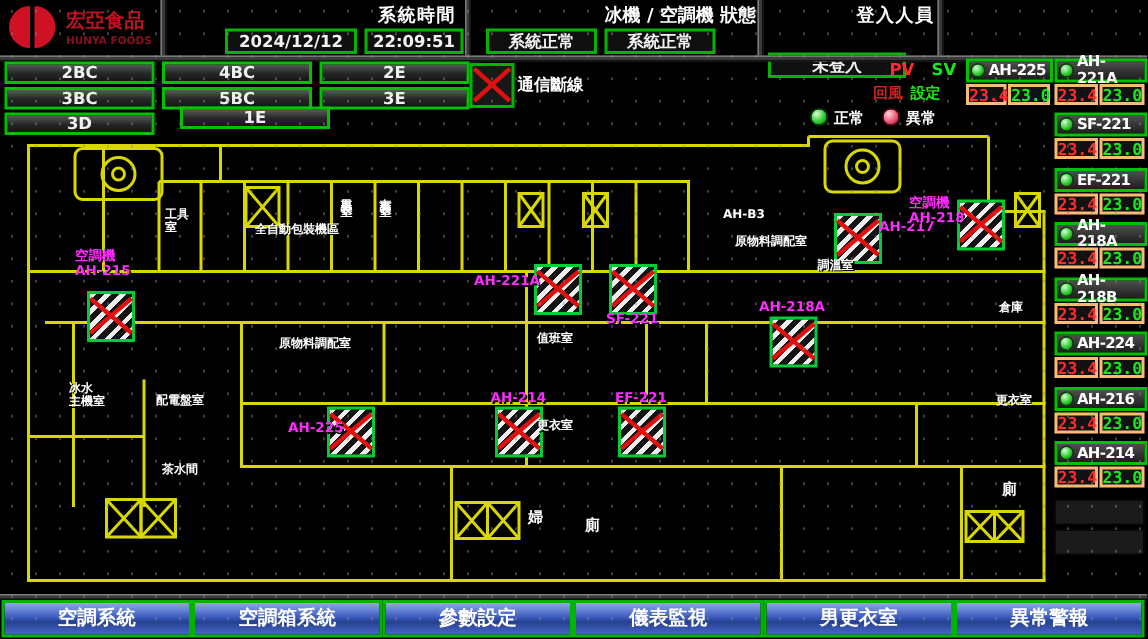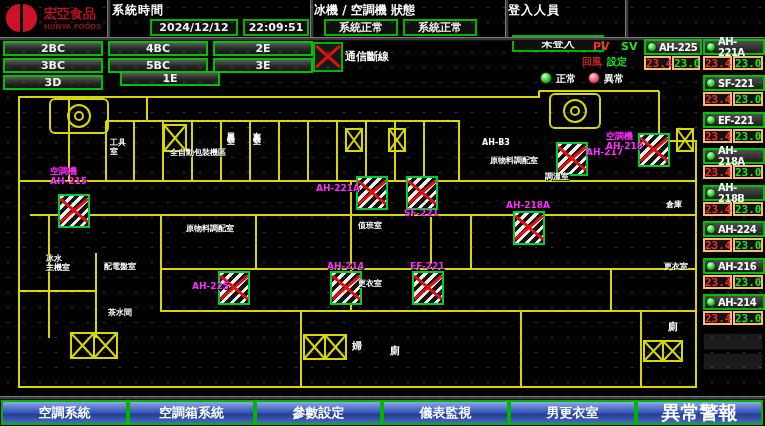--- a/index.html
+++ b/index.html
@@ -4,21 +4,21 @@
 <style>
   html,body{margin:0;padding:0;background:#000;}
   body{width:765px;height:426px;position:relative;overflow:hidden;
        font-family:"DejaVu Sans","Liberation Sans",sans-serif;color:#fff;}
   body::after{content:"";position:absolute;inset:0;pointer-events:none;z-index:40;
        background-image:radial-gradient(#8a8a8a 0.8px,transparent 1px);
        background-size:16px 15px;opacity:.45;}
   .abs{position:absolute;}
   .groove{background:#3a3a3a;border-top:1px solid #7a7a7a;border-bottom:1px solid #111;}
   .vgroove{background:#3a3a3a;border-left:1px solid #7a7a7a;border-right:1px solid #111;}
-  .hlabel{font-size:12px;font-weight:bold;text-align:left;letter-spacing:1px;}
+  .hlabel{font-size:12px;font-weight:bold;text-align:right;letter-spacing:1px;}
   .disp{background:#101010;border:2px solid #00b400;text-align:center;
         font-size:11px;font-weight:bold;color:#f2f2f2;line-height:13px;}
   .btn-dark{background:linear-gradient(#5a5a5a,#262626 55%,#161616);
         border:2px solid #00c000;color:#f0f0f0;font-size:11px;font-weight:bold;
         text-align:center;line-height:11px;cursor:pointer;}
   .btn-blue{background:linear-gradient(#8fa8e8,#3b5bbf 45%,#24418f 60%,#4a66c8);
         border:2px solid #00b400;color:#fff;font-weight:bold;text-align:center;cursor:pointer;}
   .unit-btn{background:linear-gradient(#4f4f4f,#1d1d1d);border:2px solid #00c000;
         color:#fff;font-size:10px;font-weight:bold;display:flex;align-items:center;
         gap:2px;padding:0 1px;cursor:pointer;letter-spacing:-0.5px;}
@@ -312,13 +312,13 @@
 <div class="rlabel" style="left:668px;top:322px;font-size:10px;">廁</div>
 <div class="rlabel" style="left:664px;top:262px;">更衣室</div>
 <div class="rlabel" style="left:666px;top:200px;">倉庫</div>
 
 <div class="groove abs" style="left:0;top:396px;width:765px;height:2px;"></div>
 <div class="btn-blue abs" style="left:1px;top:400px;width:123px;height:21px;font-size:13px;line-height:21px;">空調系統</div>
 <div class="btn-blue abs" style="left:128px;top:400px;width:123px;height:21px;font-size:13px;line-height:21px;">空調箱系統</div>
 <div class="btn-blue abs" style="left:255px;top:400px;width:123px;height:21px;font-size:13px;line-height:21px;">參數設定</div>
 <div class="btn-blue abs" style="left:382px;top:400px;width:123px;height:21px;font-size:13px;line-height:21px;">儀表監視</div>
 <div class="btn-blue abs" style="left:509px;top:400px;width:123px;height:21px;font-size:13px;line-height:21px;">男更衣室</div>
-<div class="btn-blue abs" style="left:636px;top:400px;width:123px;height:21px;font-size:19px;line-height:21px;text-align:center;">異常警報</div>
+<div class="btn-blue abs" style="left:636px;top:400px;width:123px;height:21px;font-size:13px;line-height:21px;text-align:center;">異常警報</div>
 
 </body></html>

